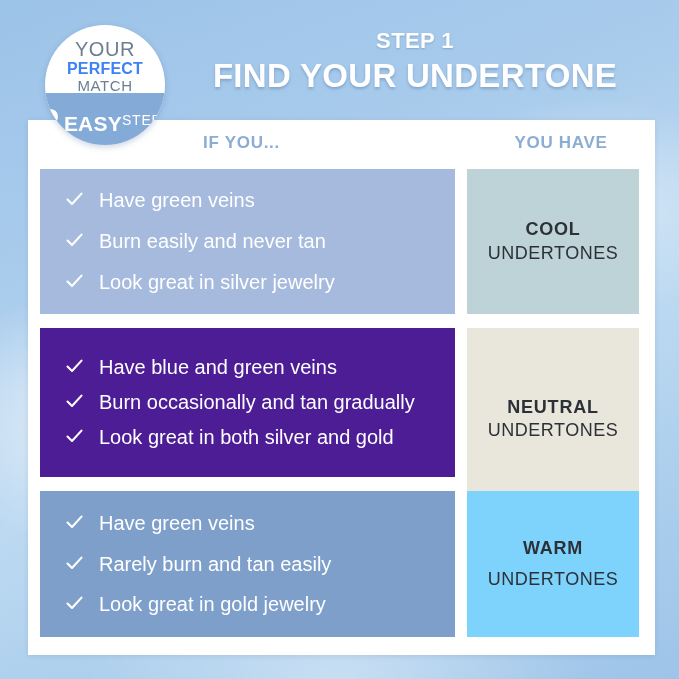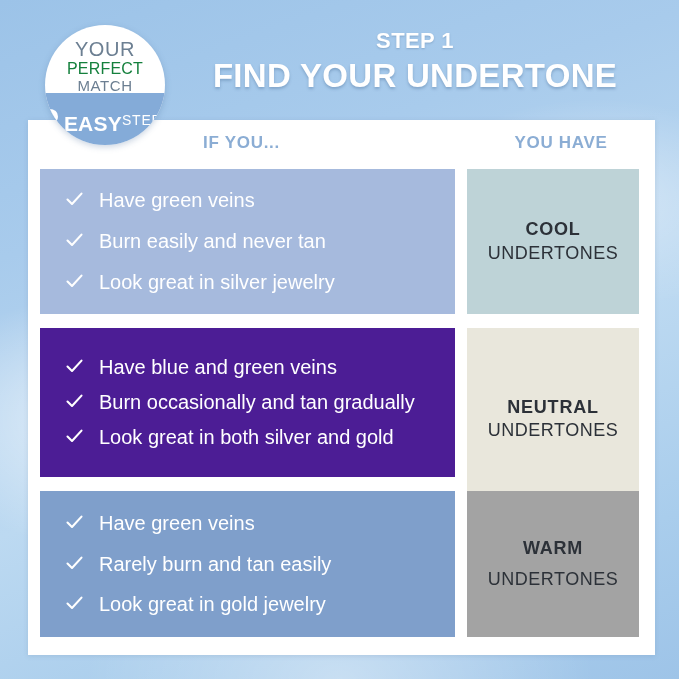--- a/index.html
+++ b/index.html
@@ -46,21 +46,21 @@
     background:#84abd8;
   }
   .badge-top-text {
     position:absolute;
     left:0; top:13px; width:100%;
     text-align:center;
     color:#6c7f92;
     line-height:1.12;
   }
   .badge-top-text .l1 { font-size:20px; letter-spacing:0.6px; font-weight:400; display:block; }
-  .badge-top-text .l2 { font-size:16px; letter-spacing:0.2px; font-weight:400; display:block; color:#15803d; }
+  .badge-top-text .l2 { font-size:16px; letter-spacing:0.2px; font-weight:700; display:block; color:#3b82f6; }
   .badge-top-text .l3 { font-size:15px; letter-spacing:0.6px; font-weight:400; display:block; }
 
   .badge-bottom-inner {
     position:absolute;
     left:0; bottom:4px; width:100%;
     display:flex;
     align-items:center;
     justify-content:center;
     gap:4px;
     color:#ffffff;
@@ -154,21 +154,21 @@
     left:427px; top:0;
     width:172px;
     display:flex;
     flex-direction:column;
     align-items:center;
     justify-content:center;
     text-align:center;
   }
   .row.r1 .panel-right { height:145px; background:#bed3d7; }
   .row.r2 .panel-right { height:182px; background:#e9e7dc; }
-  .row.r3 .panel-right { height:146px; background:#a3a3a3;gap:8px; }
+  .row.r3 .panel-right { height:146px; background:#7dd3fc;gap:8px; }
 
   .sw-title {
     font-size:18px;
     font-weight:700;
     letter-spacing:0.8px;
     color:#2c3138;
     line-height:1.28;
   }
   .sw-sub {
     font-size:18px;

